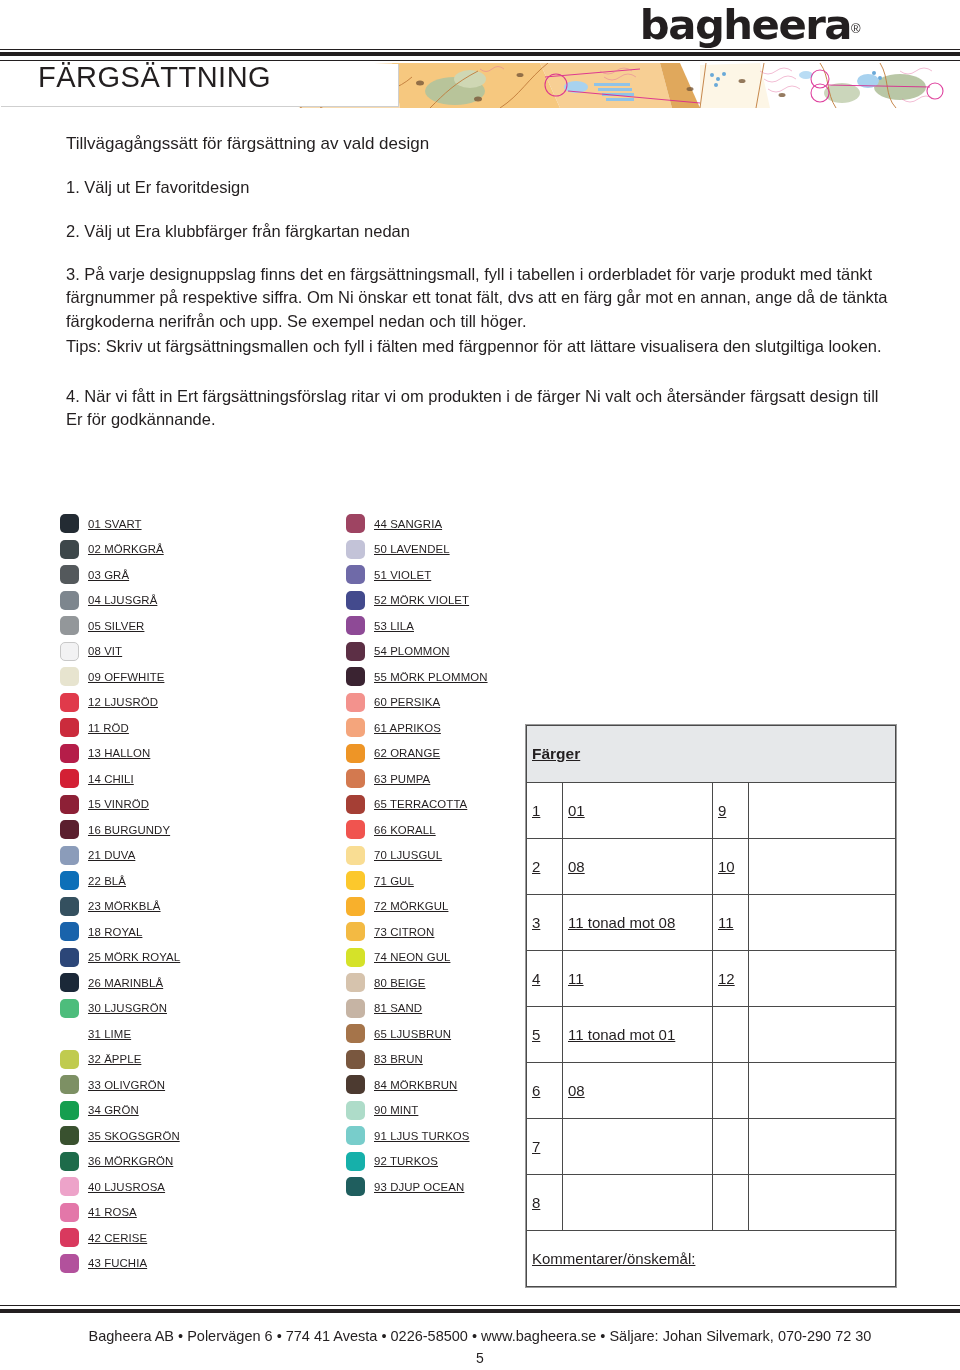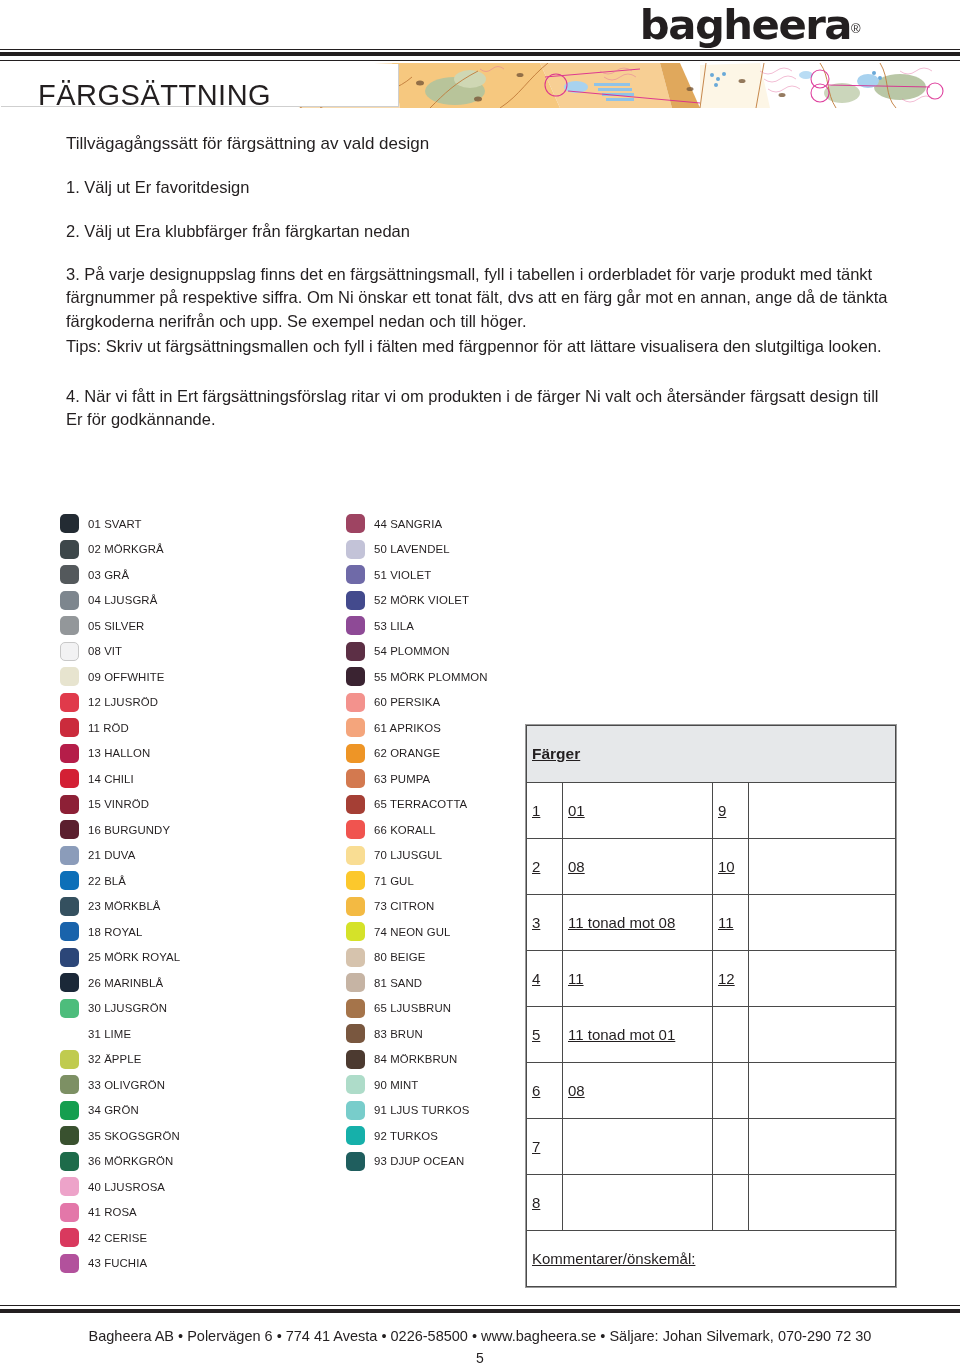--- a/index.html
+++ b/index.html
@@ -48,21 +48,21 @@
     position:absolute;left:0;top:0;width:960px;height:45px;
   }
   .banner-title-box{
     position:absolute;left:1px;top:1px;width:398px;height:43px;
     background:#ffffff;
     border:1px solid #cfcfcf;
     border-left:none;border-top:none;
     box-sizing:border-box;
   }
   .banner-title{
-    position:absolute;left:38px;top:74px;
+    position:absolute;left:38px;top:56px;
     font-size:29px;
     font-weight:400;
     letter-spacing:0.5px;
     color:#231f20;
     line-height:43px;
     z-index:5;
     font-family:"Liberation Sans", sans-serif;
   }
 
   
@@ -94,20 +94,21 @@
     flex:0 0 auto;
     margin-right:9px;
   }
   .swatch.outlined{ border:1px solid #c8c8c8; width:17px;height:17px;}
   .swatch-label{
     font-size:11.4px;
     font-family:"Liberation Sans", sans-serif;
     color:#231f20;
     letter-spacing:0.1px;
     white-space:nowrap;
+    text-decoration:underline;
   }
 
   
   .farger-table{
     position:absolute;left:525px;top:724px;width:372px;
     border:1px solid #9a9a9a;
     border-collapse:collapse;
     background:#fff;
     box-sizing:border-box;
   }
@@ -430,20 +431,24 @@
     </div>
     <div class="swatch-row">
       <div class="swatch" style="background: rgb(249, 221, 147);"></div>
       <span class="swatch-label">70 LJUSGUL</span>
     </div>
     <div class="swatch-row">
       <div class="swatch" style="background: rgb(252, 200, 44);"></div>
       <span class="swatch-label">71 GUL</span>
     </div>
     <div class="swatch-row">
+      <div class="swatch" style="background: rgb(248, 176, 44);"></div>
+      <span class="swatch-label">72 MÖRKGUL</span>
+    </div>
+    <div class="swatch-row">
       <div class="swatch" style="background: rgb(243, 186, 67);"></div>
       <span class="swatch-label">73 CITRON</span>
     </div>
     <div class="swatch-row">
       <div class="swatch" style="background: rgb(213, 226, 41);"></div>
       <span class="swatch-label">74 NEON GUL</span>
     </div>
     <div class="swatch-row">
       <div class="swatch" style="background: rgb(214, 195, 173);"></div>
       <span class="swatch-label">80 BEIGE</span>

